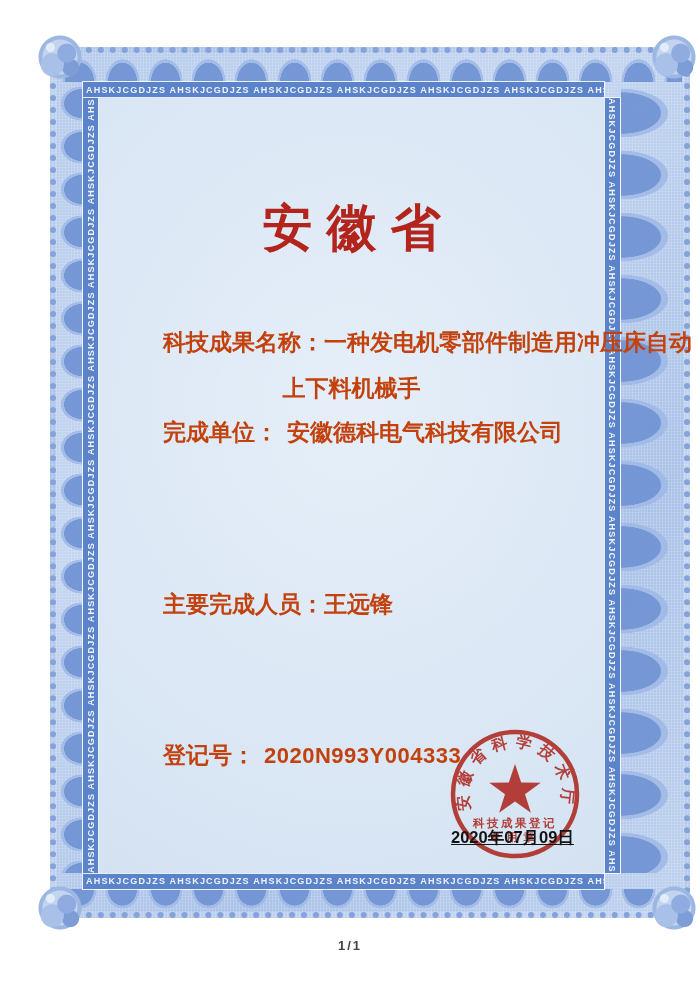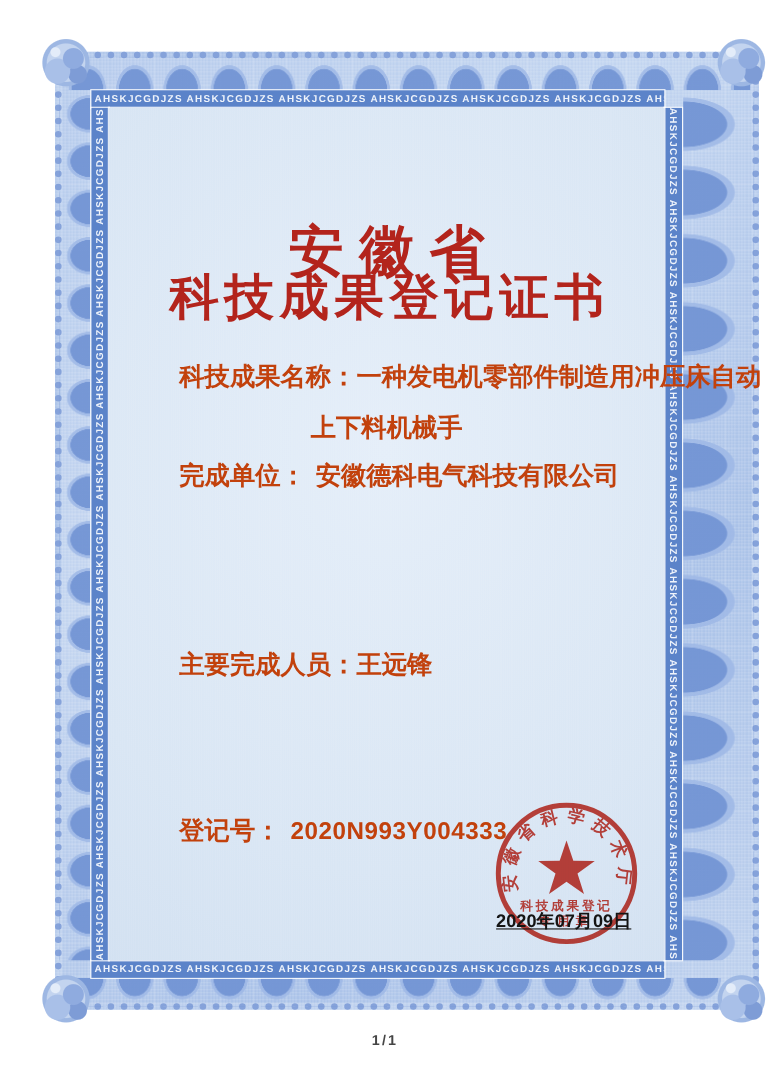--- a/index.html
+++ b/index.html
@@ -120,21 +120,20 @@
   <div class="corner br"></div>
 
   <div class="band band-top">AHSKJCGDJZS AHSKJCGDJZS AHSKJCGDJZS AHSKJCGDJZS AHSKJCGDJZS AHSKJCGDJZS AHSKJCGDJZS AHSKJCGDJZS AHSKJCGDJZS </div>
   <div class="band band-bottom">AHSKJCGDJZS AHSKJCGDJZS AHSKJCGDJZS AHSKJCGDJZS AHSKJCGDJZS AHSKJCGDJZS AHSKJCGDJZS AHSKJCGDJZS AHSKJCGDJZS </div>
   <div class="band band-left">AHSKJCGDJZS AHSKJCGDJZS AHSKJCGDJZS AHSKJCGDJZS AHSKJCGDJZS AHSKJCGDJZS AHSKJCGDJZS AHSKJCGDJZS AHSKJCGDJZS AHSKJCGDJZS AHSKJCGDJZS AHSKJCGDJZS </div>
   <div class="band band-right">AHSKJCGDJZS AHSKJCGDJZS AHSKJCGDJZS AHSKJCGDJZS AHSKJCGDJZS AHSKJCGDJZS AHSKJCGDJZS AHSKJCGDJZS AHSKJCGDJZS AHSKJCGDJZS AHSKJCGDJZS AHSKJCGDJZS </div>
 
   <div class="interior"></div>
 
   <div class="title title-1">安徽省</div>
-  <div class="title title-2">科技成果登记证书</div>
 
   <div class="field f-name">
     <span>科技成果名称：</span><span>一种发电机零部件制造用冲压床自动</span>
   </div>
   <div class="field f-name2">上下料机械手</div>
 
   <div class="field f-org">
     <span>完成单位：</span><span class="gap">安徽德科电气科技有限公司</span>
   </div>
 

